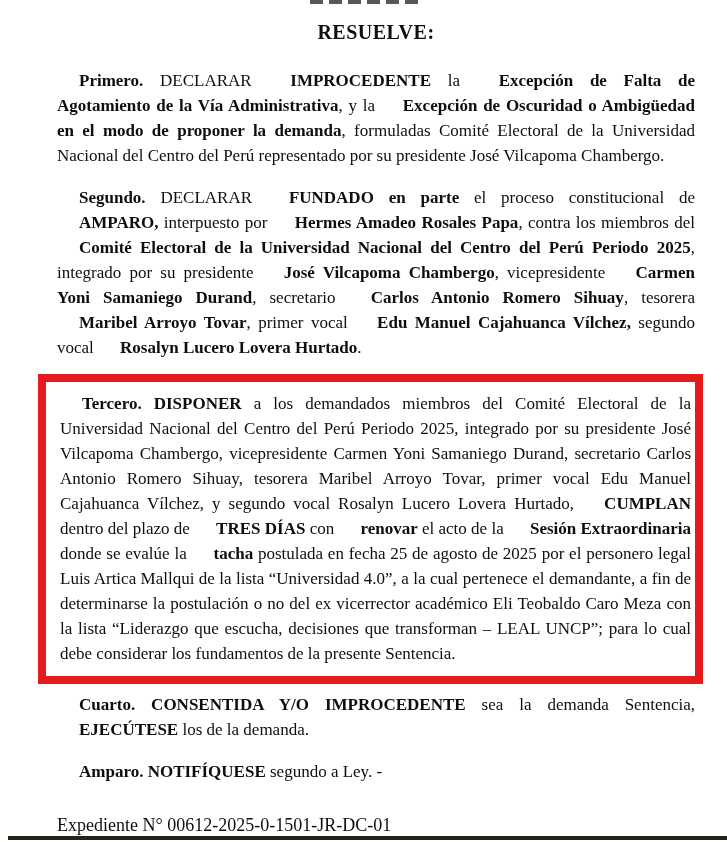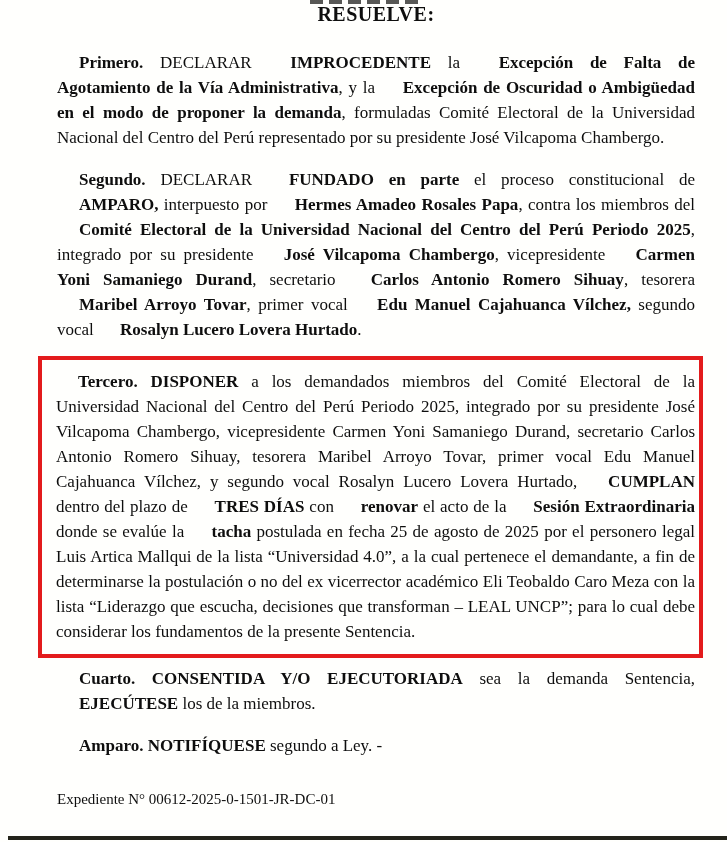--- a/index.html
+++ b/index.html
@@ -18,47 +18,47 @@
   }
   .content {
     margin: 0 32px 0 57px; 
   }
   .title {
     font-size: 20px;
     font-weight: bold;
     text-align: center;
     letter-spacing: 0.5px;
     margin: 0;
-    padding-top: 3px;
+    padding-top: 21px;
     padding-bottom: 0;
     height: 26px;
   }
   .title-gap { height: 21px; }
   .para {
     font-size: 17px;
     line-height: 25px;
     text-align: justify;
     margin: 0 0 17px 0;
   }
   .para strong { font-weight: bold; margin-left: 22px; }
   .highlight-box {
-    border: 4px solid #404040;
+    border: 8px solid #404040;
     margin: -3px -8px 8px -19px;  
     padding: 9px 4px 10px 14px;   
   }
   .highlight-box .para { margin: 0; }
   .footer { margin-top: 21px; }
   .footer .sig {
     font-size: 16px;
     font-weight: bold;
     line-height: 18px;
     margin-bottom: 3px;
   }
   .footer .small {
-    font-size: 15px;
+    font-size: 18px;
     line-height: 14.5px;
     margin-top: 34px;
   }
   .footer .bold { font-weight: bold; }
   .top-artifact {
     position: absolute;
     left: 310px;
     top: 0;
     width: 112px;
     height: 4px;
@@ -87,21 +87,21 @@
     <div class="title-gap"></div>
 
     <p class="para"><strong>Primero.</strong><span> DECLARAR </span><strong>IMPROCEDENTE</strong><span> la </span><strong>Excepción de Falta de Agotamiento de la Vía Administrativa</strong><span>, y la </span><strong>Excepción de Oscuridad o Ambigüedad en el modo de proponer la demanda</strong><span>, formuladas Comité Electoral de la Universidad Nacional del Centro del Perú representado por su presidente José Vilcapoma Chambergo.</span></p>
 
     <p class="para"><strong>Segundo.</strong><span> DECLARAR </span><strong>FUNDADO en parte</strong><span> el proceso constitucional de </span><strong>AMPARO,</strong><span> interpuesto por </span><strong>Hermes Amadeo Rosales Papa</strong><span>, contra los miembros del </span><strong>Comité Electoral de la Universidad Nacional del Centro del Perú Periodo 2025</strong><span>, integrado por su presidente </span><strong>José Vilcapoma Chambergo</strong><span>, vicepresidente </span><strong>Carmen Yoni Samaniego Durand</strong><span>, secretario </span><strong>Carlos Antonio Romero Sihuay</strong><span>, tesorera </span><strong>Maribel Arroyo Tovar</strong><span>, primer vocal </span><strong>Edu Manuel Cajahuanca Vílchez,</strong><span> segundo vocal </span><strong>Rosalyn Lucero Lovera Hurtado</strong><span>.</span></p>
 
     <div class="highlight-box" style="border-color: rgb(227, 27, 28);">
       <p class="para"><strong>Tercero. DISPONER</strong><span> a los demandados miembros del Comité Electoral de la Universidad Nacional del Centro del Perú Periodo 2025, integrado por su presidente José Vilcapoma Chambergo, vicepresidente Carmen Yoni Samaniego Durand, secretario Carlos Antonio Romero Sihuay, tesorera Maribel Arroyo Tovar, primer vocal Edu Manuel Cajahuanca Vílchez, y segundo vocal Rosalyn Lucero Lovera Hurtado, </span><strong>CUMPLAN</strong><span> dentro del plazo de </span><strong>TRES DÍAS</strong><span> con </span><strong>renovar</strong><span> el acto de la </span><strong>Sesión Extraordinaria</strong><span> donde se evalúe la </span><strong>tacha</strong><span> postulada en fecha 25 de agosto de 2025 por el personero legal Luis Artica Mallqui de la lista “Universidad 4.0”, a la cual pertenece el demandante, a fin de determinarse la postulación o no del ex vicerrector académico Eli Teobaldo Caro Meza con la lista “Liderazgo que escucha, decisiones que transforman – LEAL UNCP”; para lo cual debe considerar los fundamentos de la presente Sentencia.</span></p>
     </div>
 
-    <p class="para"><strong>Cuarto. CONSENTIDA Y/O EJECUTORIADA</strong><span> sea la demanda Sentencia, </span><strong>EJECÚTESE</strong><span> los de la miembros.</span></p>
+    <p class="para"><strong>Cuarto. CONSENTIDA Y/O IMPROCEDENTE</strong><span> sea la demanda Sentencia, </span><strong>EJECÚTESE</strong><span> los de la demanda.</span></p>
 
     <p class="para"><strong>Amparo. NOTIFÍQUESE</strong><span> segundo a Ley. -</span></p>
 
     <div class="footer">
       <div class="small">Expediente N° 00612-2025-0-1501-JR-DC-01</div>
       <div class="small">Especialista: Hermes Jennifer Trujillo Silva</div>
       <div class="small bold">Sentencia Amparo Fundada</div>
       <div class="small">04/11/2025</div>
     </div>
 

